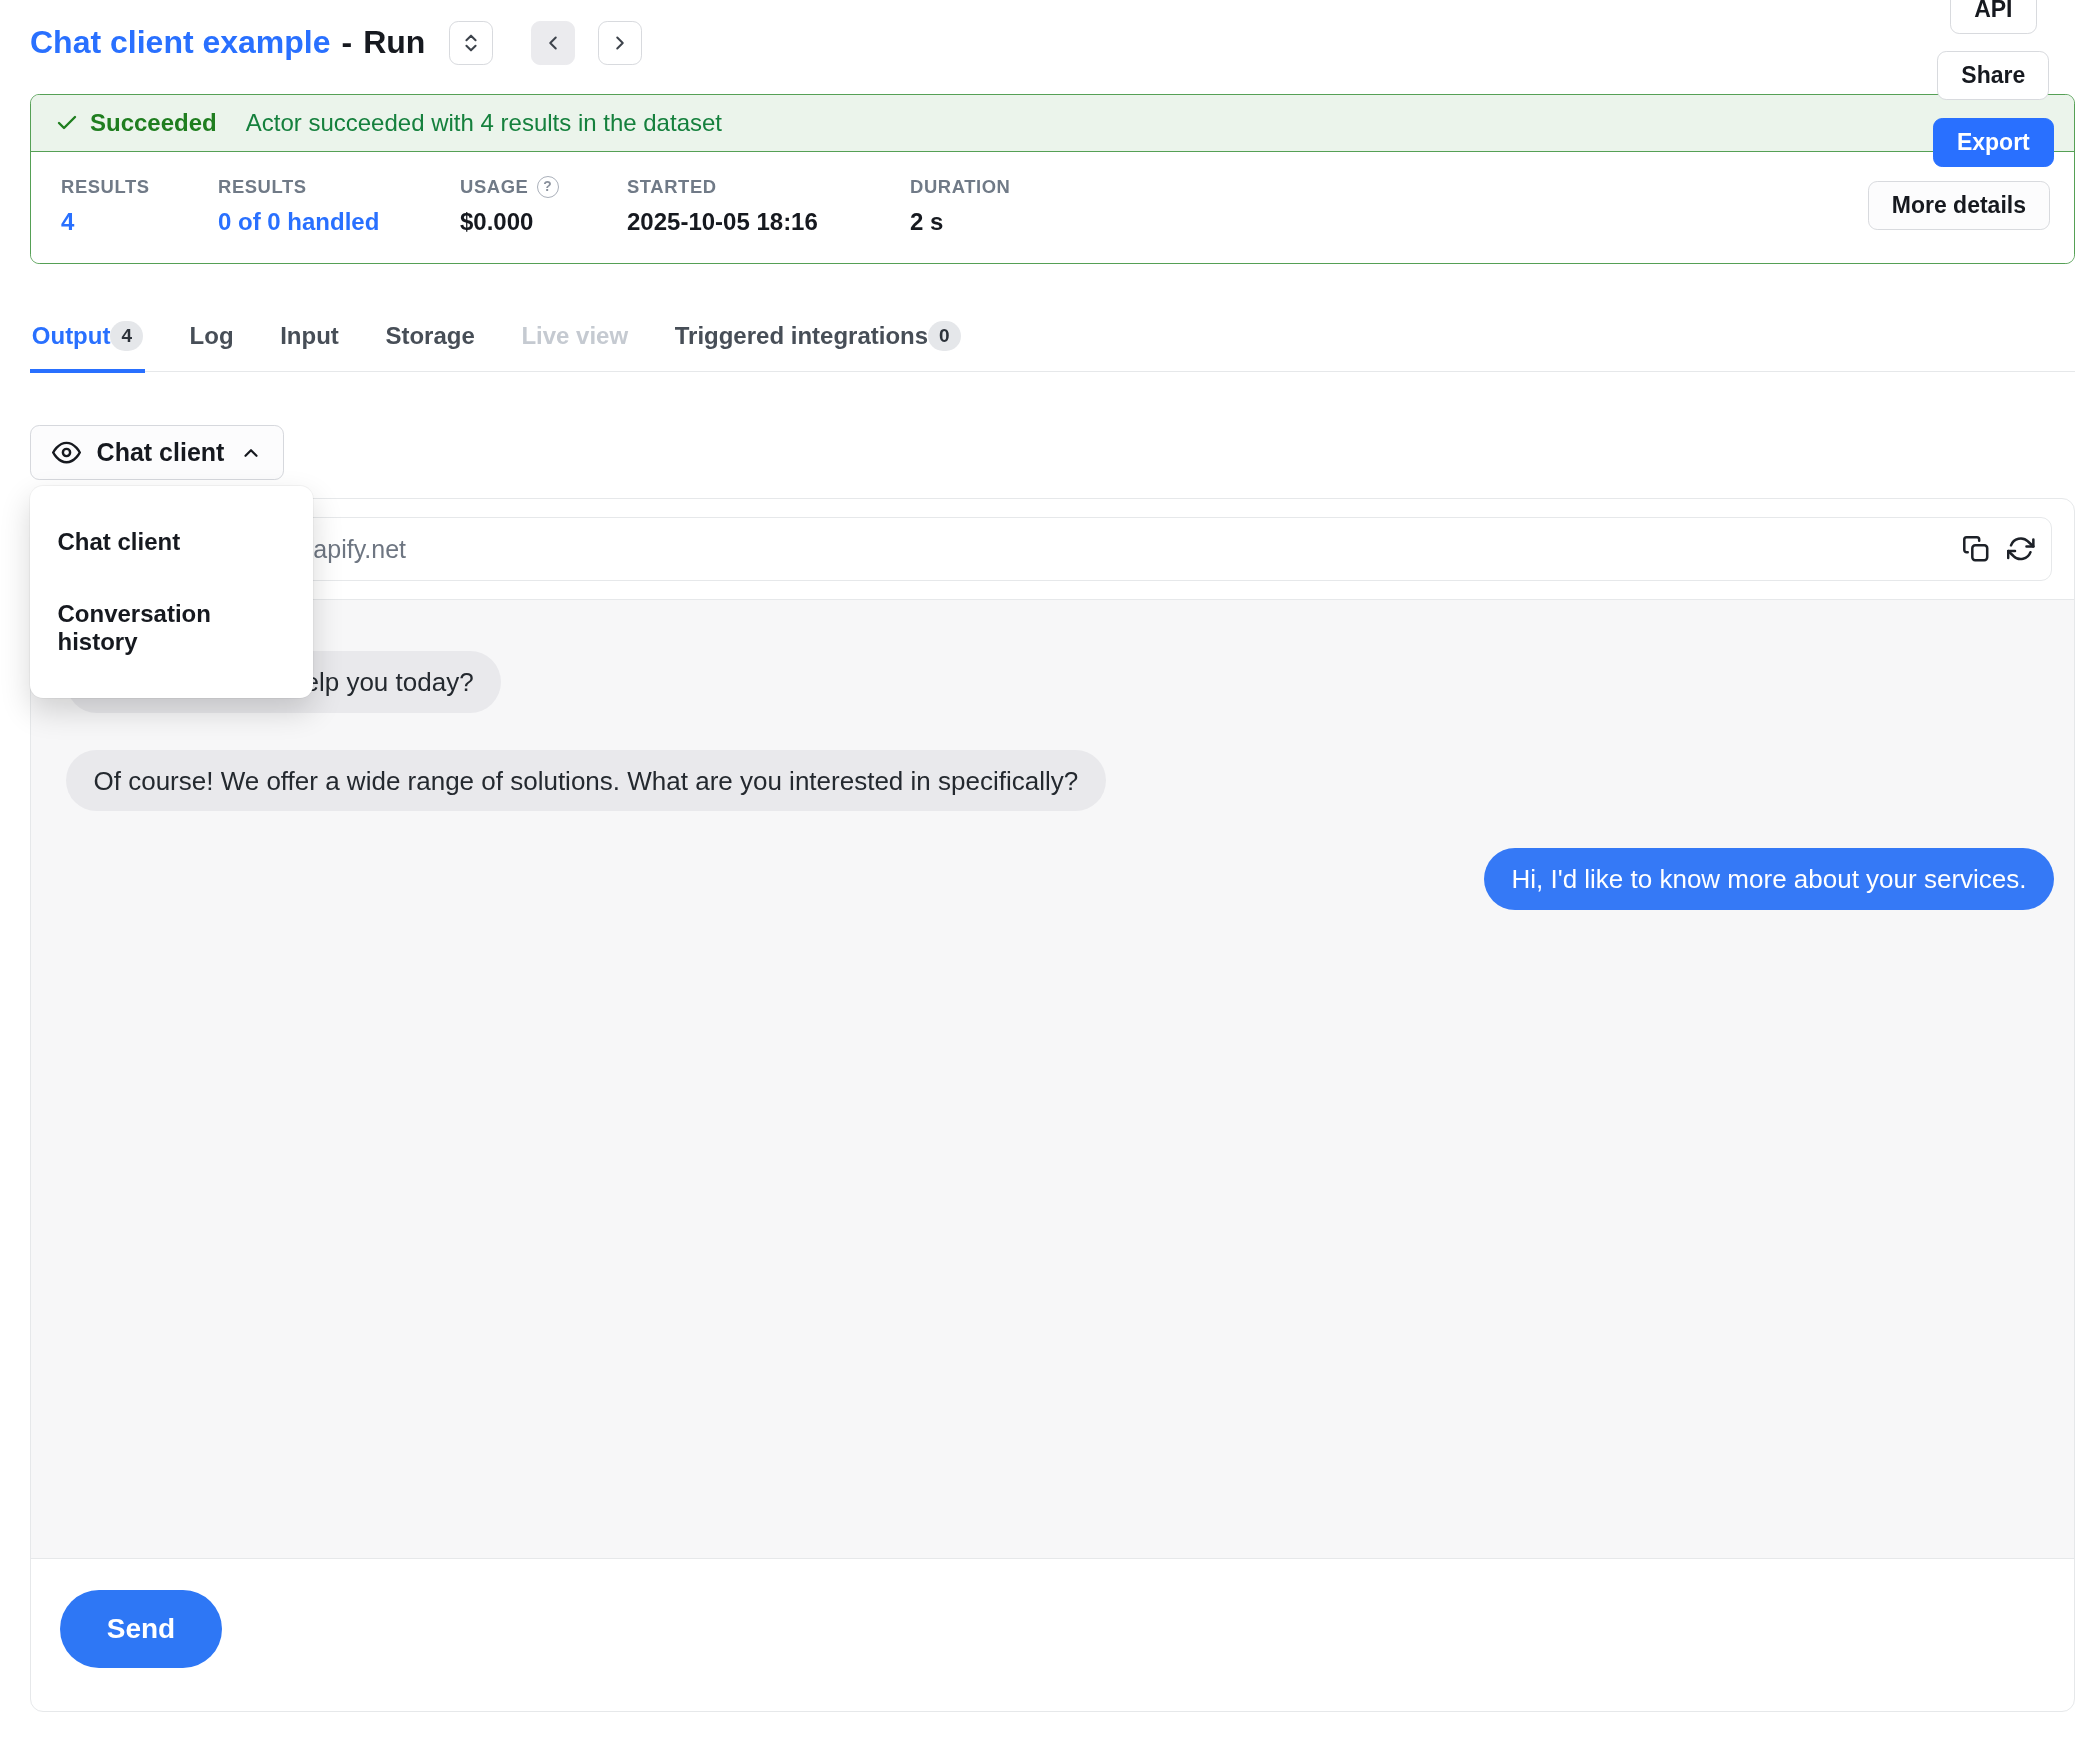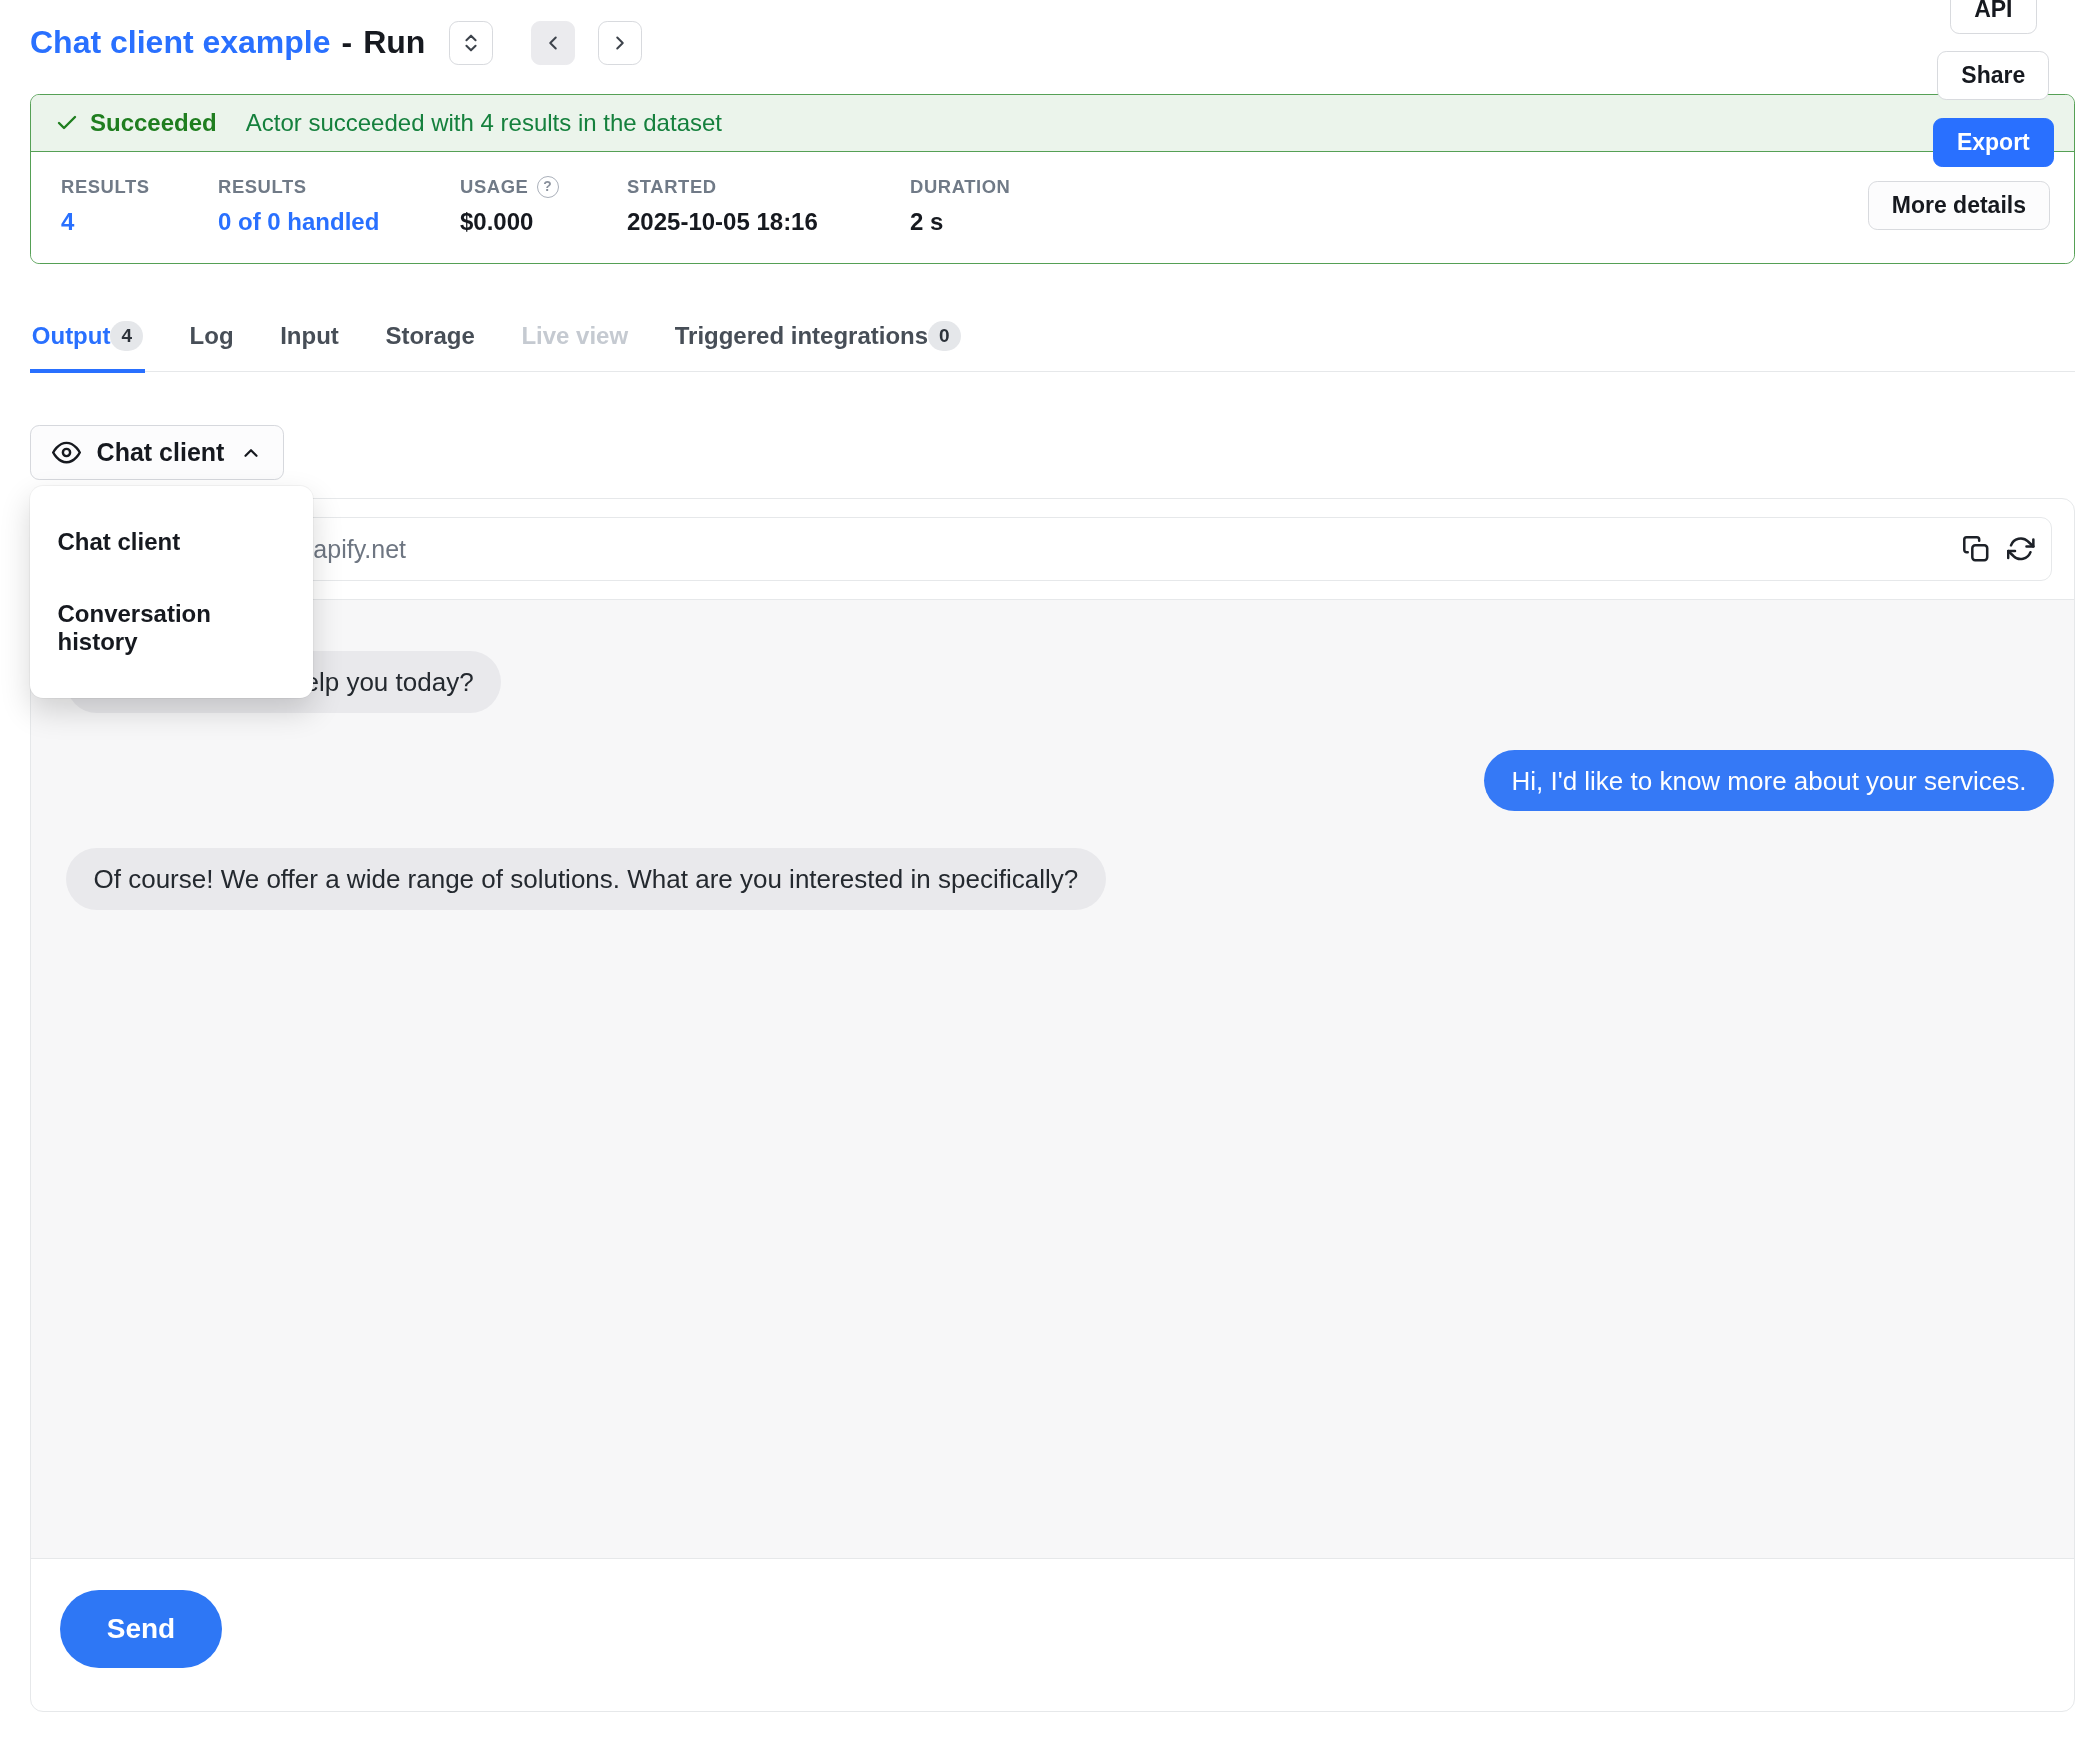--- a/index.html
+++ b/index.html
@@ -289,22 +289,22 @@
                     <path d="M3.51 9a9 9 0 0 1 14.85-3.36L23 10"></path>
                     <path d="M1 14l4.64 4.36A9 9 0 0 0 20.49 15"></path>
                   </svg>
               </span>
             </button>
           </span>
         </div>
       </div>
       <div class="messages">
         <div class="bubble left">Hello! How can I help you today?</div>
+        <div class="bubble left">Of course! We offer a wide range of solutions. What are you interested in specifically?</div>
         <div class="bubble right">Hi, I'd like to know more about your services.</div>
-        <div class="bubble left">Of course! We offer a wide range of solutions. What are you interested in specifically?</div>
       </div>
       <div class="chat-footer">
         <button class="send-btn">
           <span>Send</span>
         </button>
       </div>
     </div>
   </div>
 
 </div>

